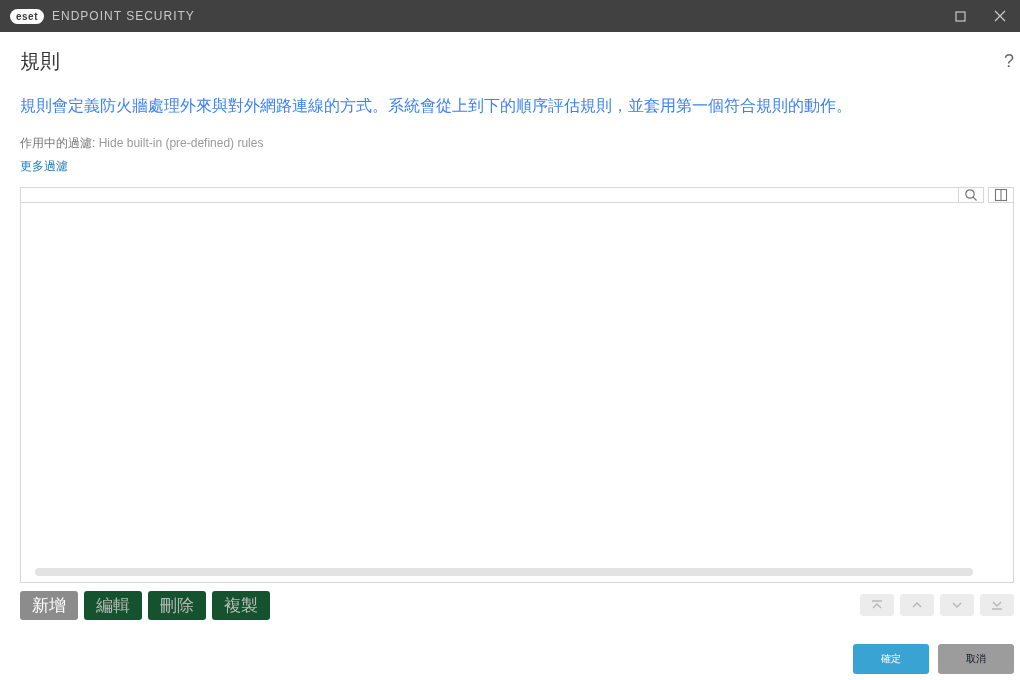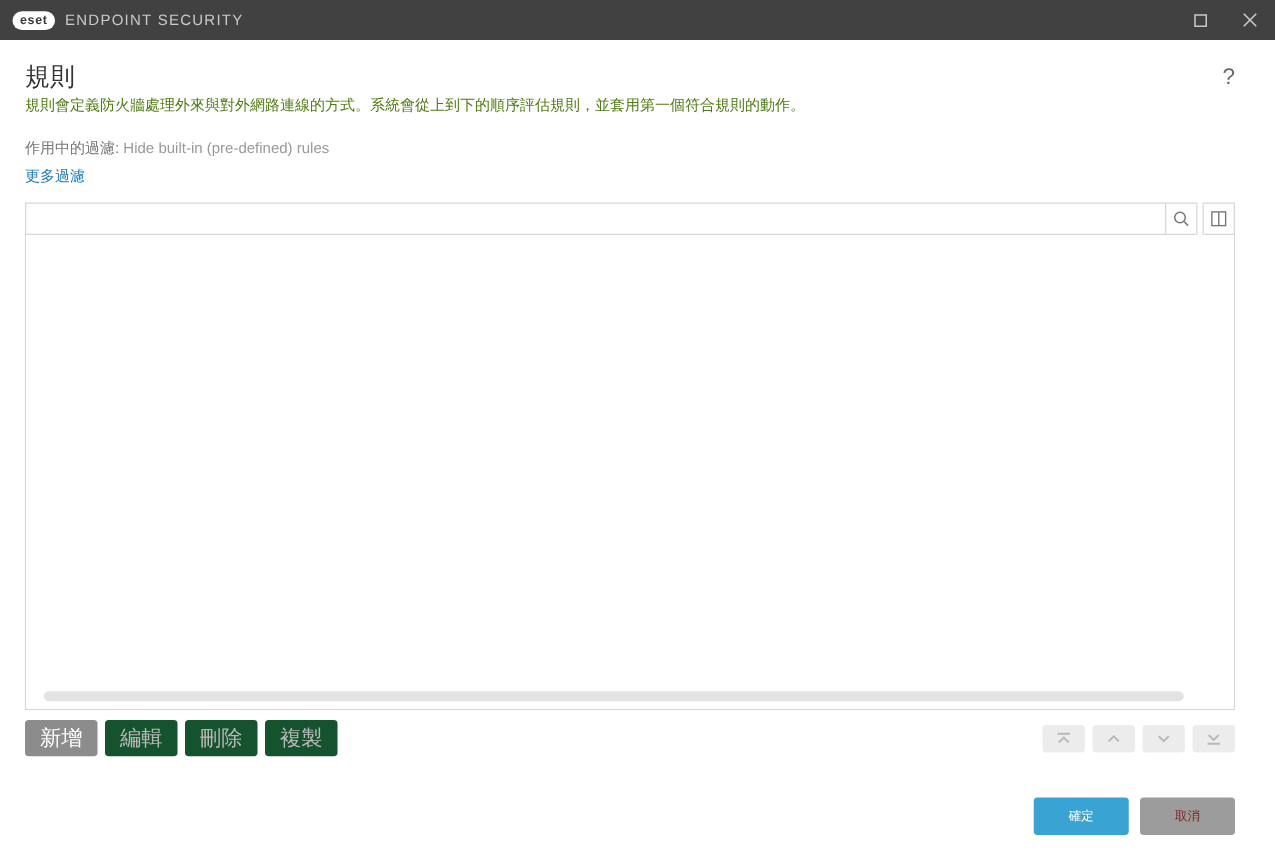--- a/index.html
+++ b/index.html
@@ -13,27 +13,27 @@
   .titlebar .logo {
     background: #fff; color: #3a3a3a; font-weight: 700; font-size: 10px;
     border-radius: 9px; padding: 2px 6px; margin-right: 8px; letter-spacing: 0.5px;
   }
   .titlebar .product { color: #c9c9c9; letter-spacing: 1px; font-size: 12px; }
   .titlebar .winctrls { position: absolute; right: 0; top: 0; height: 32px; display: flex; }
   .winbtn { width: 40px; height: 32px; display: flex; align-items: center; justify-content: center; cursor: pointer; }
   .winbtn svg { stroke: #c9c9c9; }
 
   
-  .content { padding: 16px 32px 12px 20px; display: flex; flex-direction: column; height: calc(680px - 32px); }
+  .content { padding: 16px 6px 12px 20px; display: flex; flex-direction: column; height: calc(680px - 32px); }
 
   .heading-row { display: flex; align-items: center; justify-content: space-between; }
   .heading { font-size: 20px; color: #333; font-weight: 400; }
   .help-icon { font-size: 18px; color: #676767; cursor: pointer; }
 
-  .desc { font-size: 12px; color: #4d7c0f; line-height: 1.6; }
+  .desc { font-size: 16px; color: #3b82f6; margin-top: 18px; line-height: 1.6; }
 
   .filter-line { font-size: 12px; color: #8a8a8a; margin-top: 16px; }
   .filter-line .label { color: #777; }
   .filter-line .value { color: #9a9a9a; }
   .more-filter { font-size: 12px; color: #1e7bbf; margin-top: 6px; cursor: pointer; display: inline-block; }
 
   
   .searchrow { margin-top: 12px; display: flex; align-items: stretch; height: 26px; }
   .searchbox { flex: 1; border: 1px solid #d7d7d7; border-right: none; background: #fff; display: flex; align-items: center; padding: 0 6px; }
   .iconbtn { width: 26px; border: 1px solid #d7d7d7; display: flex; align-items: center; justify-content: center; cursor: pointer; background: #fff; }
@@ -72,21 +72,21 @@
     display: flex; align-items: center; justify-content: center; cursor: default;
   }
   .arrowbtn svg { stroke: #b8b8b8; }
 
   
   .footer { margin-top: auto; display: flex; justify-content: flex-end; padding-top: 24px; }
   .fbtn {
     font-size: 10px; padding: 8px 28px; border: none; border-radius: 3px; margin-left: 9px; cursor: pointer; font-family: Liberation Serif, serif;
   }
   .fbtn-ok { background: #39a4d3; color: #fff; }
-  .fbtn-cancel { background: #9c9c9c; color: #7f1d1d; }
+  .fbtn-cancel { background: #9c9c9c; color: #0f172a; }
 </style>
 </head>
 <body>
 
 <div class="titlebar">
   <span class="logo">eset</span>
   <span class="product">ENDPOINT SECURITY</span>
   <div class="winctrls">
     <div class="winbtn">
       <svg width="11" height="11" viewBox="0 0 11 11" fill="none">

